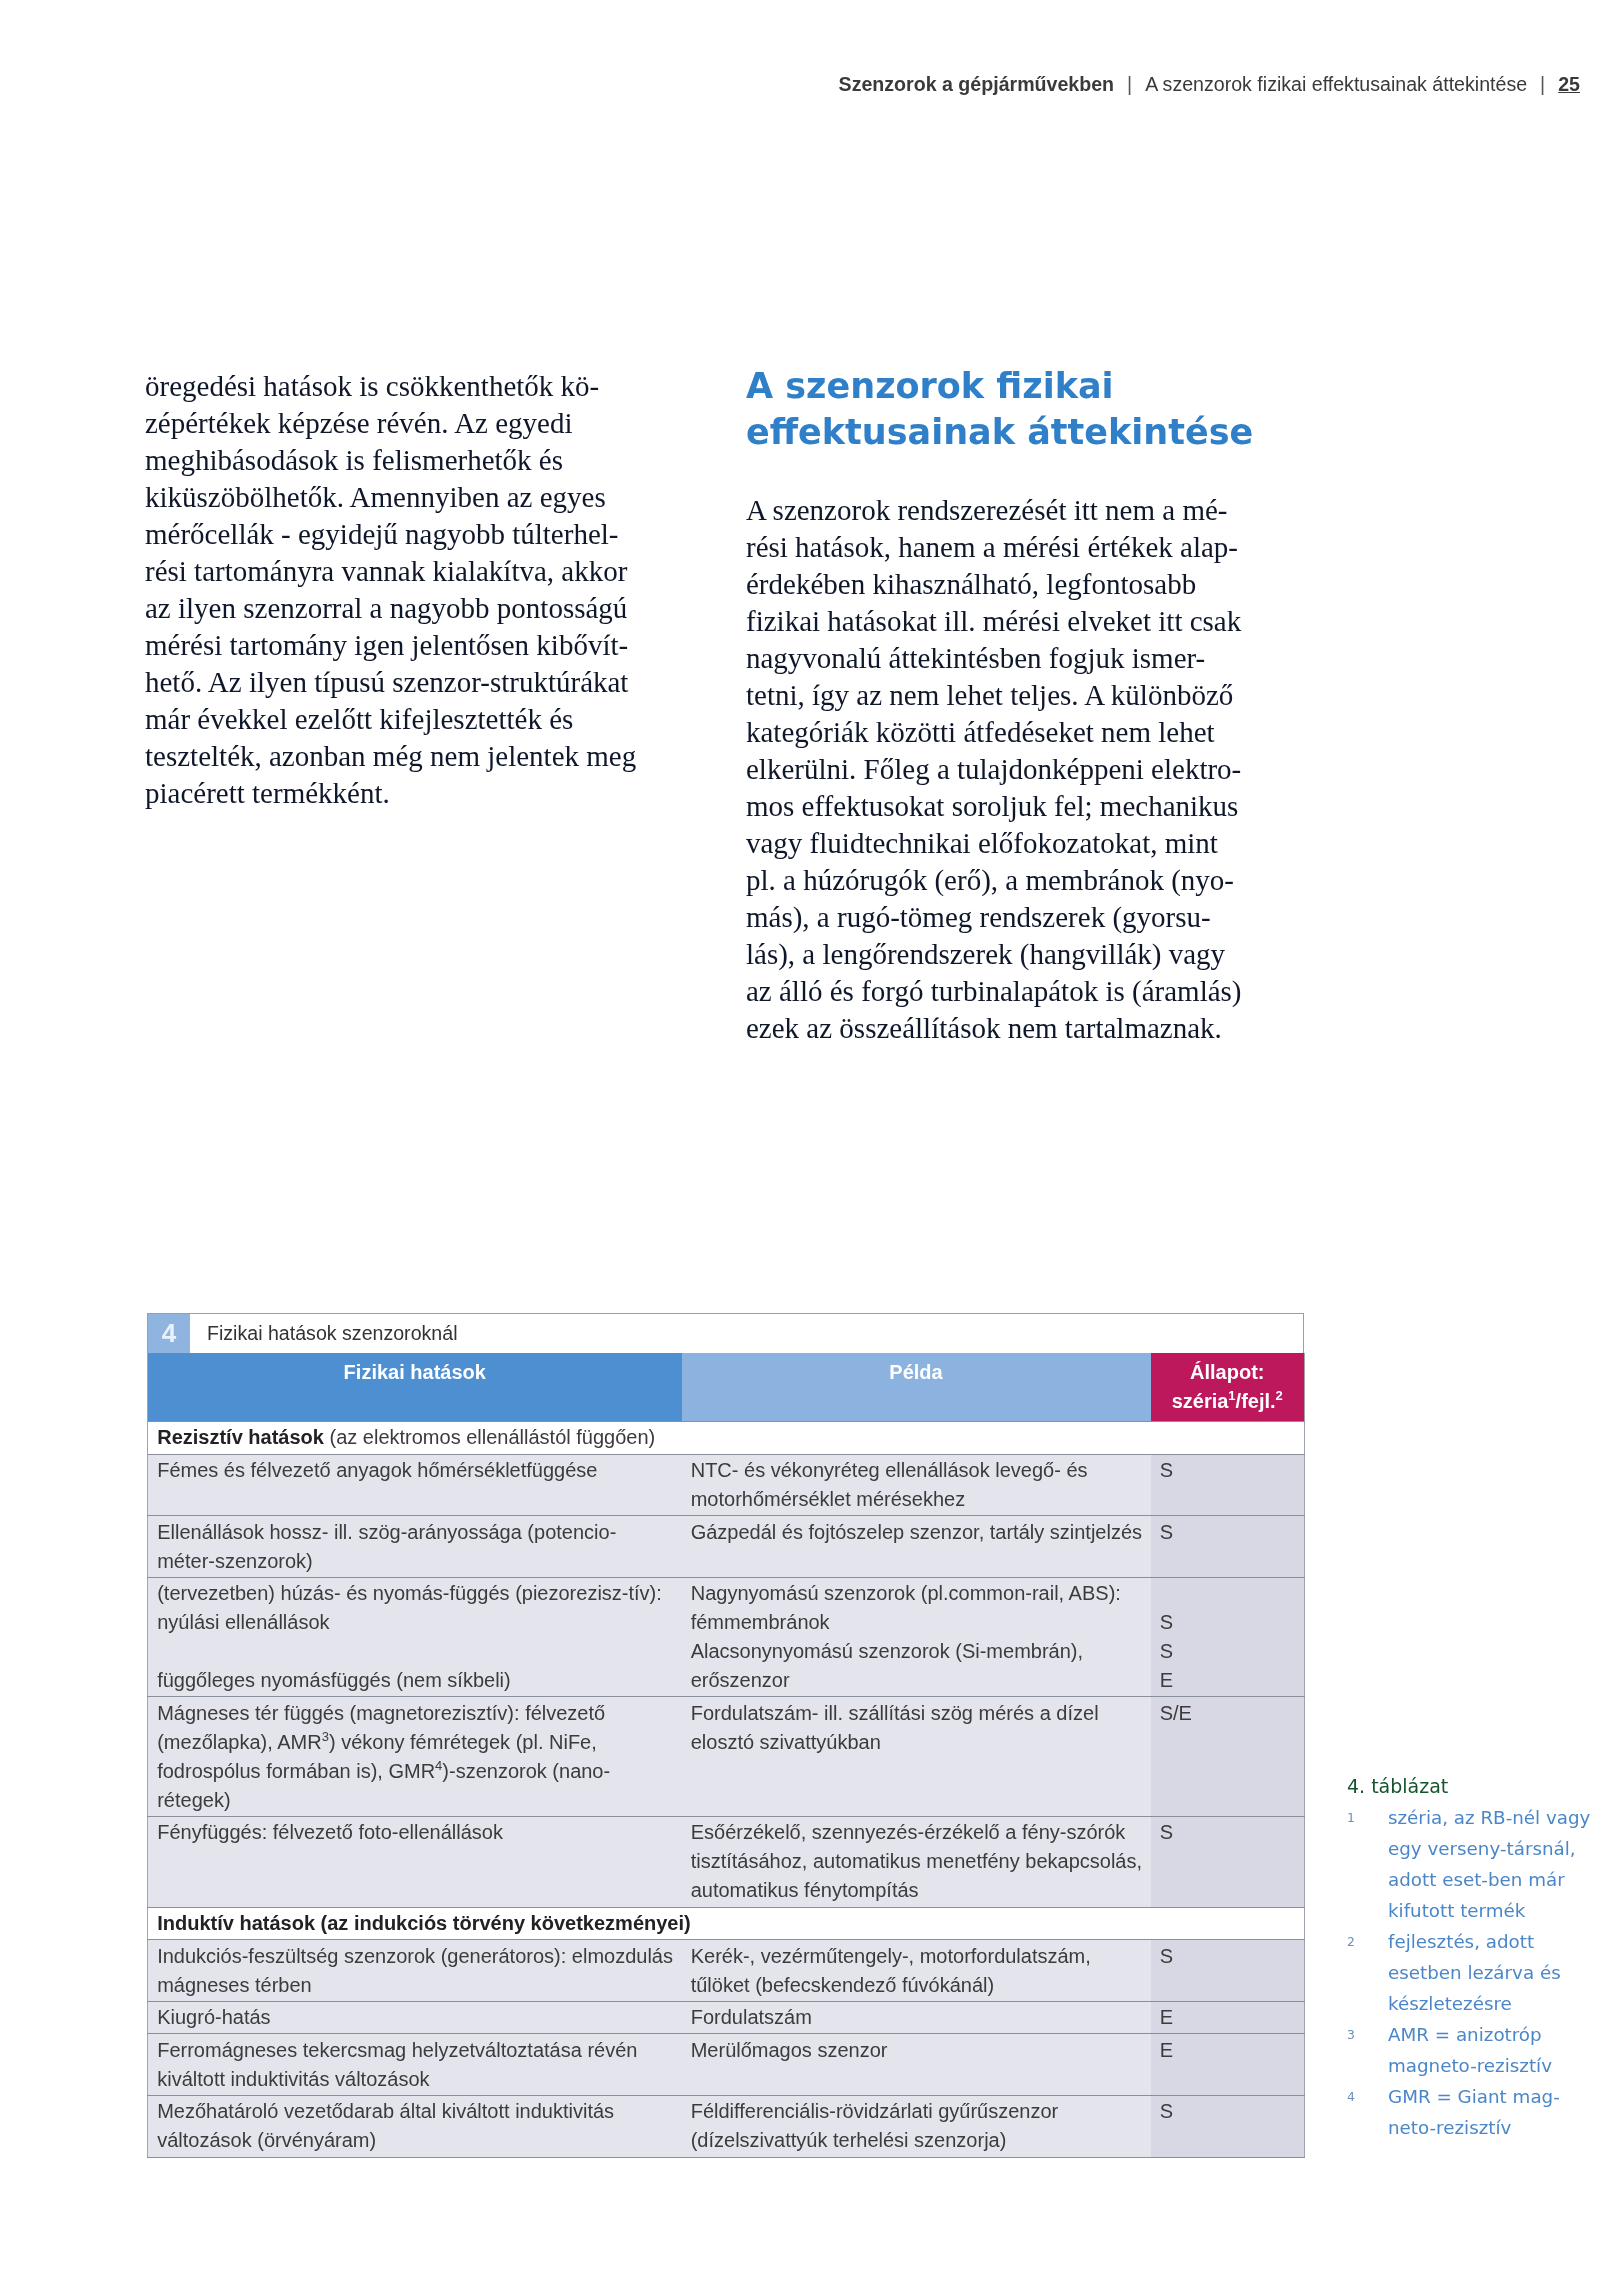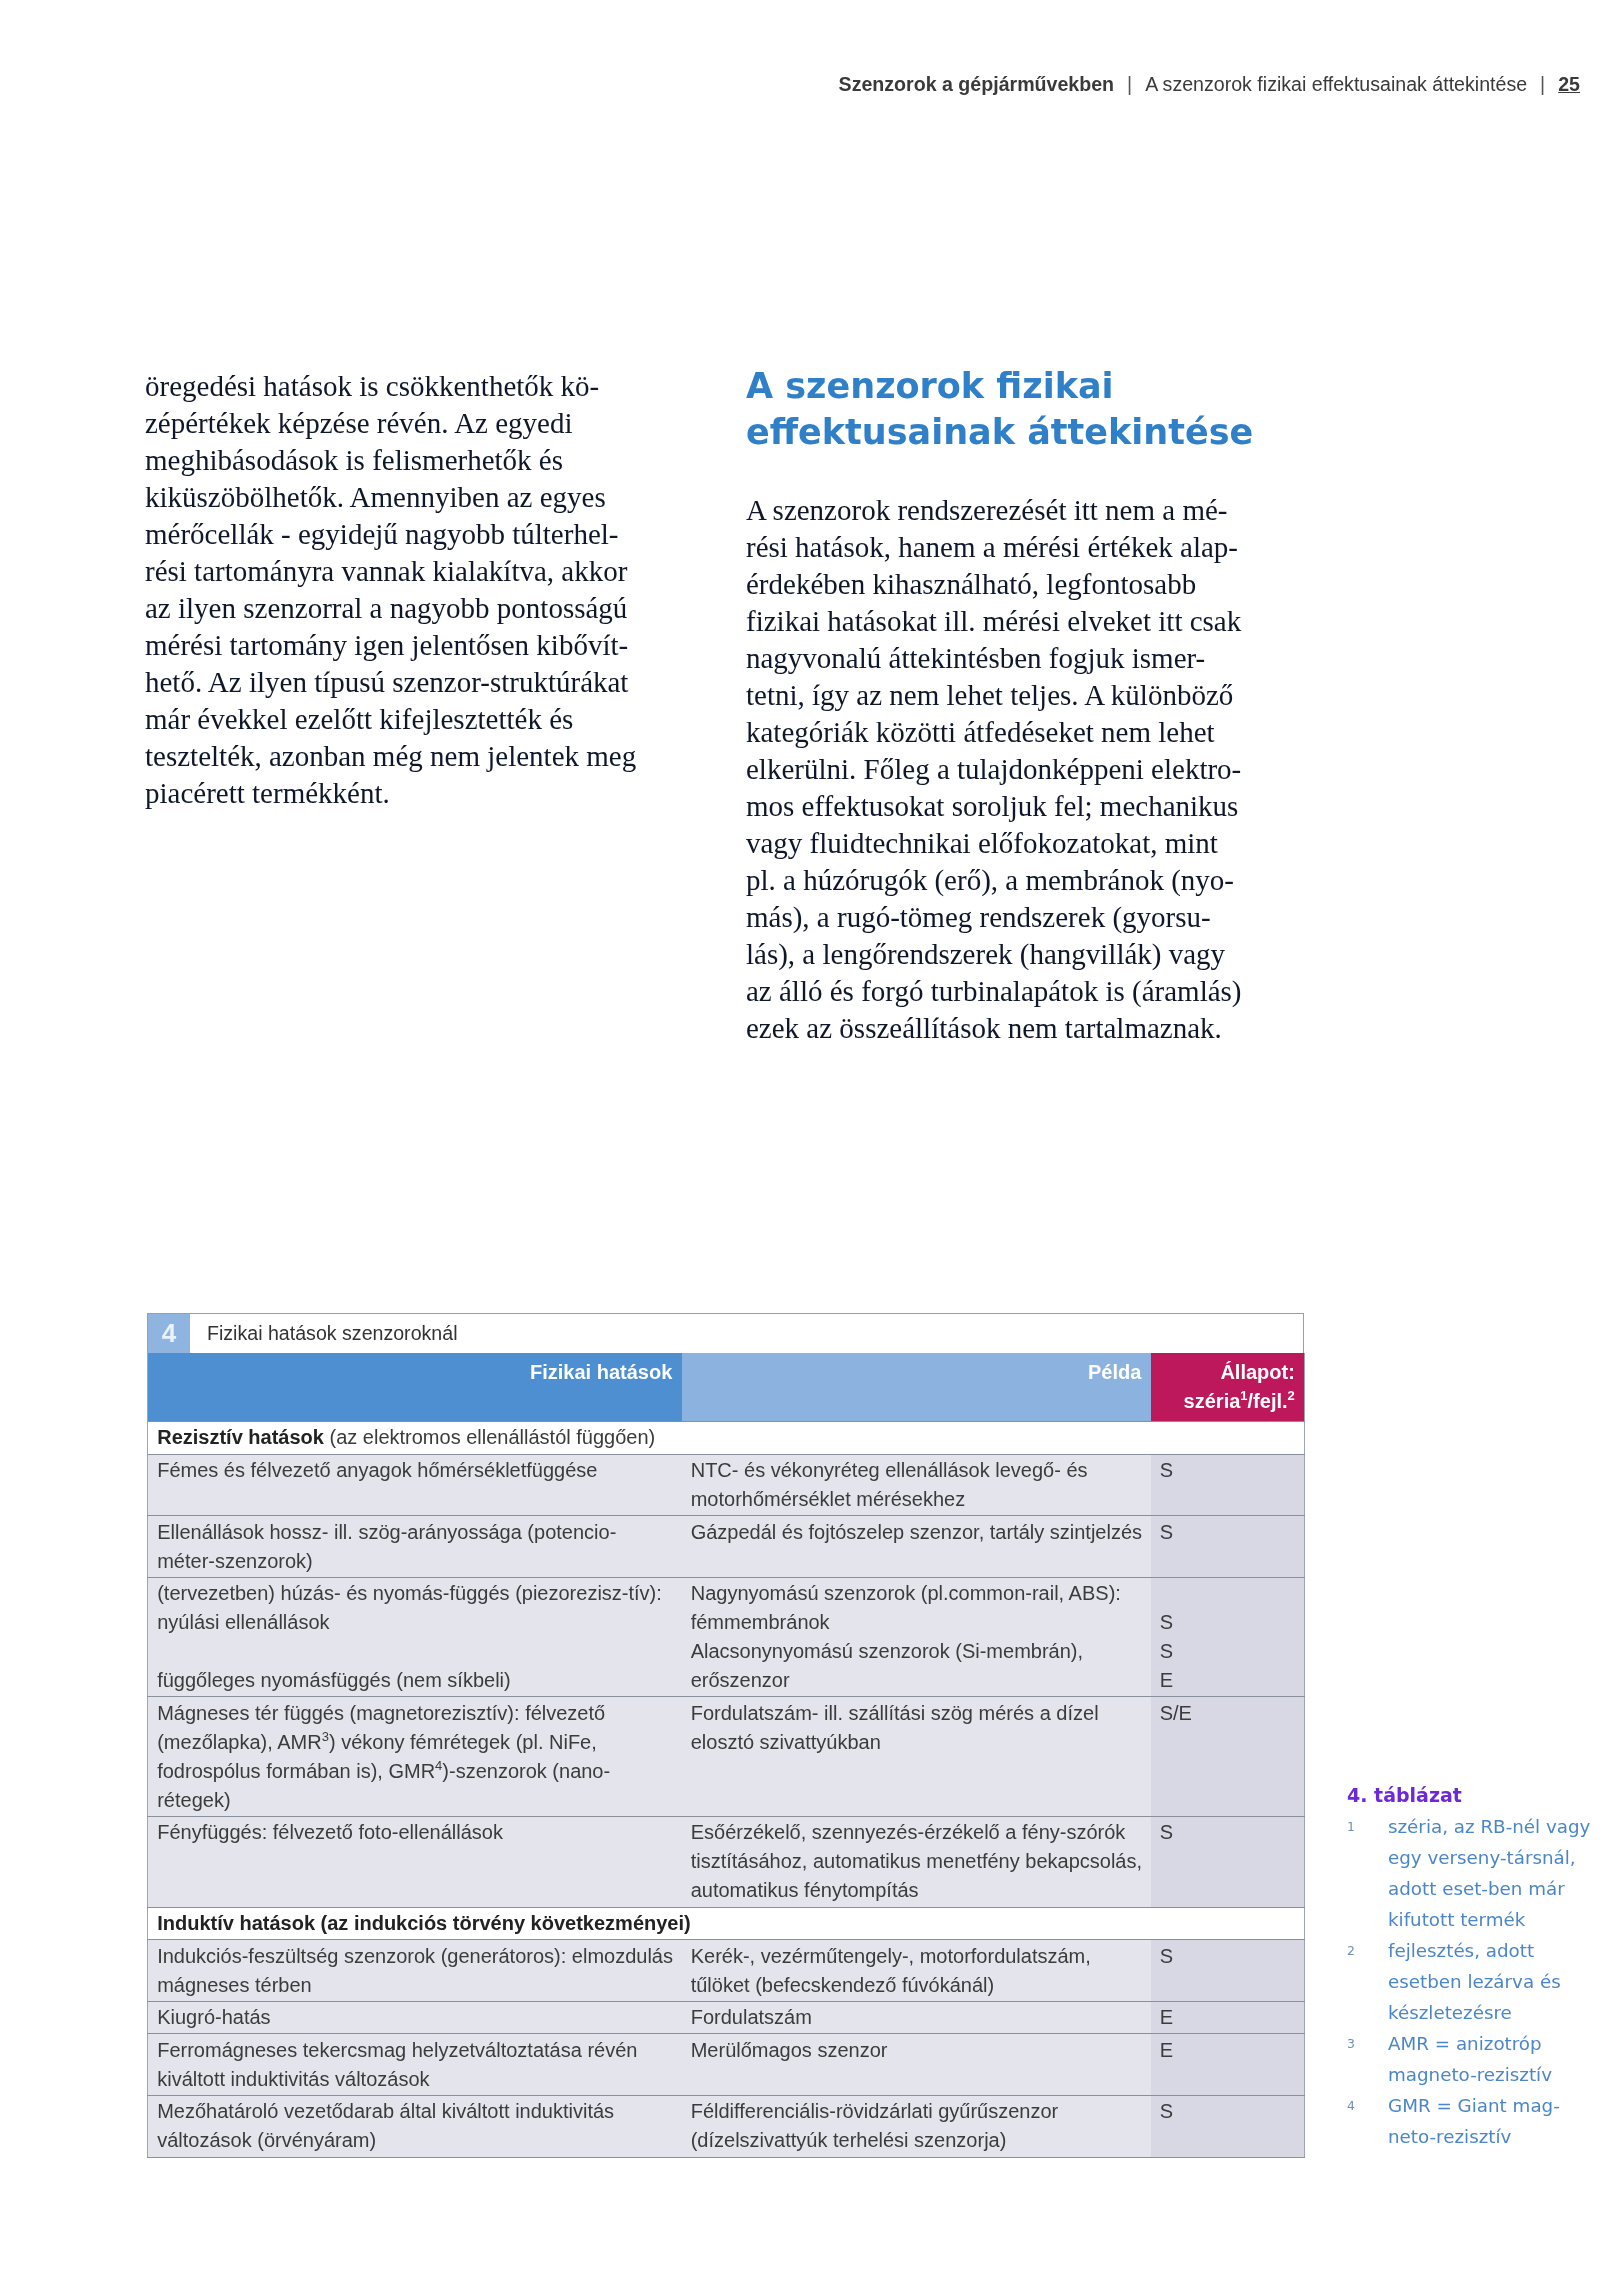--- a/index.html
+++ b/index.html
@@ -40,21 +40,21 @@
     width: 42px; background: #8fb4e0; color: #e9f1fb; font-weight: bold; font-size: 26px;
     display: flex; align-items: center; justify-content: center;
   }
   .table-caption .cap-text { padding-left: 17px; display: flex; align-items: center; font-size: 19.6px; color: #333; }
 
   table { border-collapse: collapse; width: 100%; table-layout: fixed; }
   col.c1 { width: 534px; }
   col.c2 { width: 469px; }
   col.c3 { width: 154px; }
   th {
-    text-align: right; vertical-align: top; color: #ffffff; font-weight: bold; font-size: 20px;
+    text-align: center; vertical-align: top; color: #ffffff; font-weight: bold; font-size: 20px;
     padding: 5.2px 9.2px 3.9px 9.2px; height: 59px; line-height: 29px;
   }
   th.h1 { background: #4e8fd1; }
   th.h2 { background: #8cb3df; }
   th.h3 { background: #be185d; }
   td {
     vertical-align: top; padding: 1.3px 7.9px 1.3px 9.2px; border-top: 1.3px solid #8a8f9c;
     background: #e4e5ec;
   }
   td.c3cell { background: #d7d8e3; }
@@ -64,21 +64,21 @@
   table { border-left: 1.3px solid #a0a4ae; border-right: 1.3px solid #a0a4ae; }
   .bold { font-weight: bold; color: #222; }
   .gap { height: 29px; }
   sup { font-size: 13px; line-height: 0; }
 
   
   .sidebar {
     position: absolute; left: 1347px; top: 1771px; width: 249px;
     font-family: "DejaVu Sans", sans-serif; font-size: 18.3px; line-height: 31px; color: #4a86c8;
   }
-  .sidebar .label { font-weight: bold; color: #6d28d9; font-size: 19px; margin-top: 9px; }
+  .sidebar .label { font-weight: normal; color: #14532d; font-size: 19px; }
   .fn { display: flex; }
   .fn .n { width: 41px; font-size: 12.4px; color: #6a8fbd; padding-top: 0px; flex: none; }
   .fn .t { flex: 1; }
 </style>
 </head>
 <body>
 
 <div class="running-head">
   <span class="chapter">Szenzorok a gépjárművekben</span><span class="sep">|</span><span>A szenzorok fizikai effektusainak áttekintése</span><span class="sep">|</span><span class="pagenum">25</span>
 </div>

